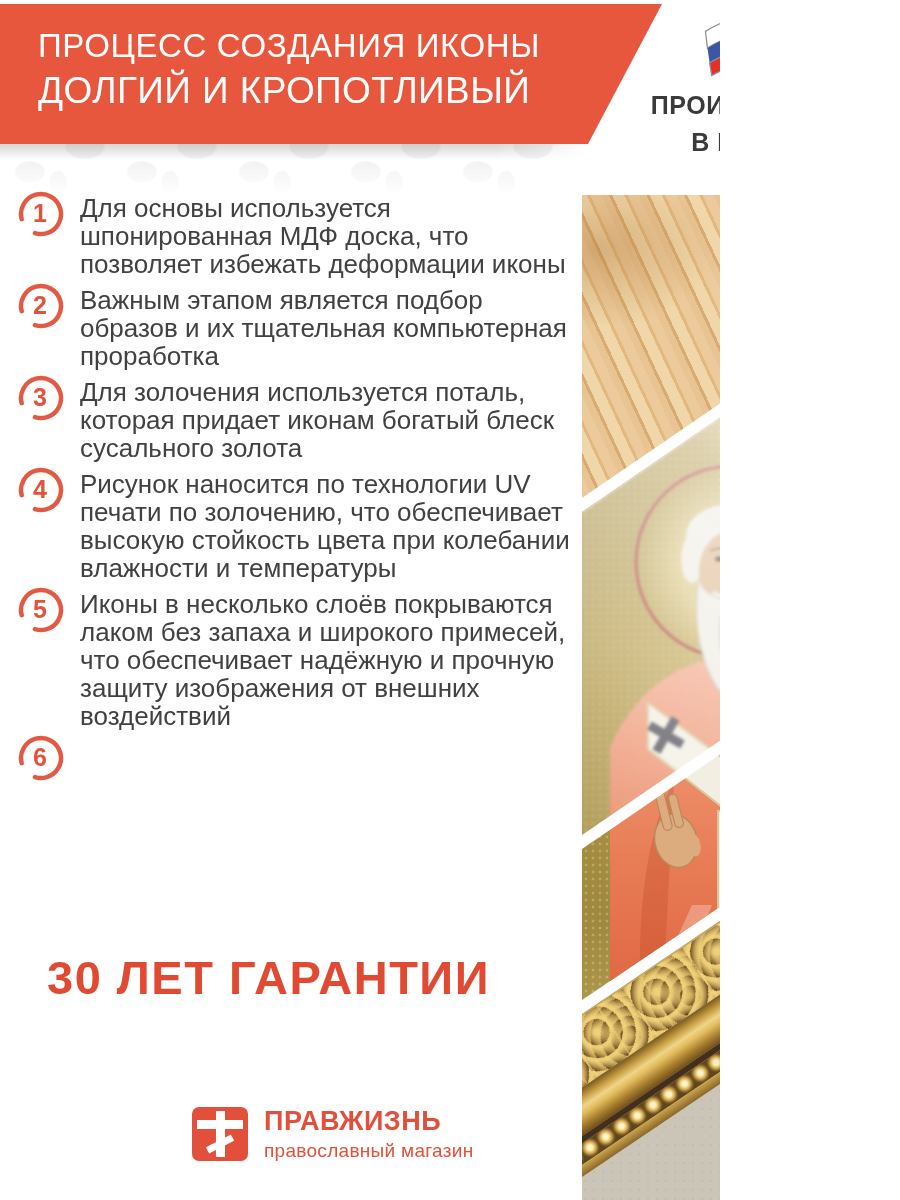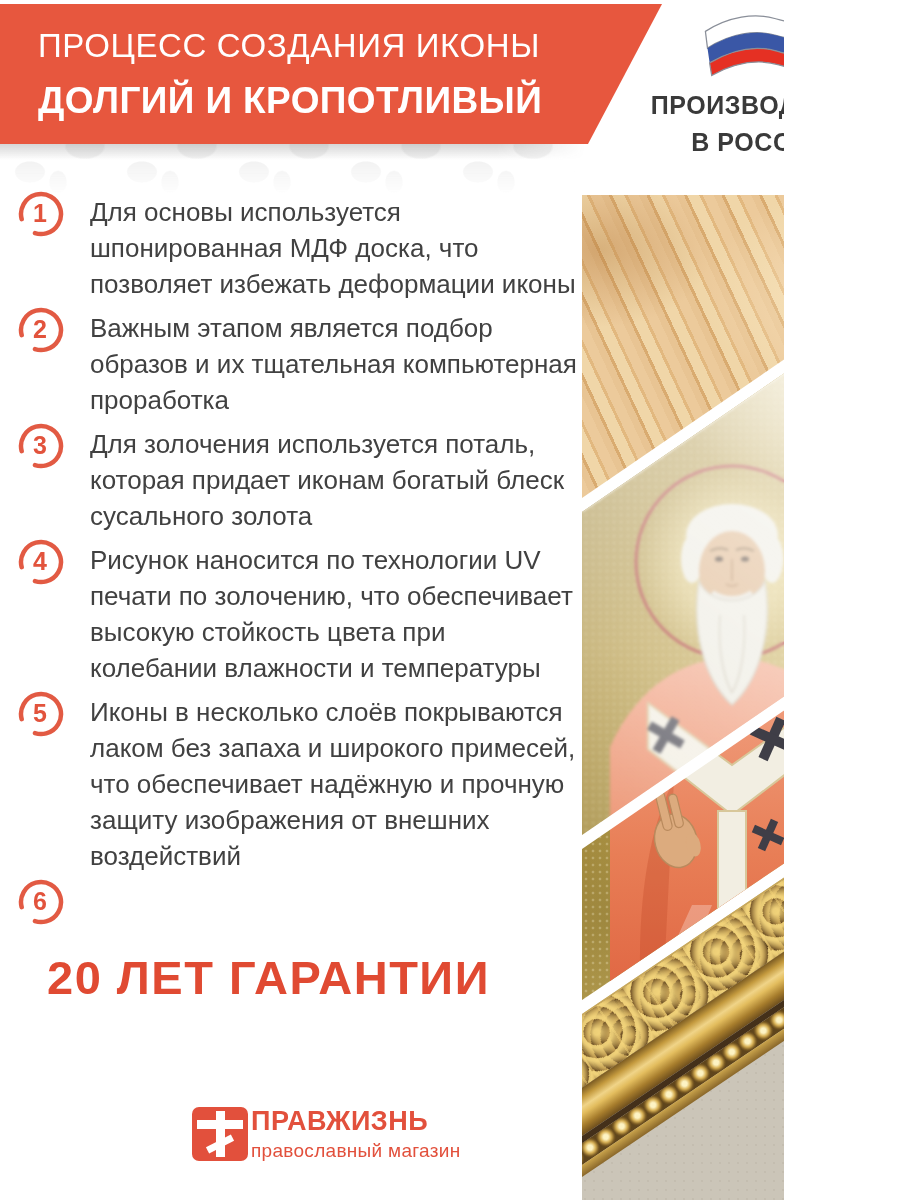--- a/index.html
+++ b/index.html
@@ -1,17 +1,17 @@
 <!DOCTYPE html>
 <html lang="ru"><head>
 <meta charset="utf-8">
 <style>
   * { margin:0; padding:0; box-sizing:border-box; }
   html,body { width:900px; height:1200px; background:#ffffff; font-family:"Liberation Sans", sans-serif; }
-  .page { position:relative; width:784px; height:1200px; background:#fff; overflow:hidden; }
+  .page { position:relative; width:720px; height:1200px; background:#fff; overflow:hidden; }
 
   
   .pattern-strip {
     position:absolute; left:0; top:138px; width:575px; height:60px;
     background-image:
       radial-gradient(34px 24px at 30px 34px, #ececec 42%, transparent 46%),
       radial-gradient(46px 30px at 85px 8px, #efefef 40%, transparent 45%),
       radial-gradient(20px 26px at 58px 44px, #eaeaea 40%, transparent 46%);
     background-size:112px 60px;
     opacity:.75;
@@ -26,47 +26,47 @@
   }
 
   
   .banner {
     position:absolute; left:0; top:4px; width:662px; height:140px;
     background:#E7573E;
     clip-path:polygon(0 0, 100% 0, 588px 100%, 0 100%);
     color:#fff; padding:23px 0 0 38px;
   }
   .banner .l1 { font-size:33px; font-weight:400; letter-spacing:.6px; }
-  .banner .l2 { font-size:37px; font-weight:700; letter-spacing:.4px; margin-top:15px; }
+  .banner .l2 { font-size:37px; font-weight:400; letter-spacing:.4px; margin-top:5px; }
 
   
   .made-in { position:absolute; left:640px; top:10px; width:240px; text-align:center; }
   .made-in svg { display:block; margin:0 auto; }
   .made-in .t { font-size:25px; font-weight:700; color:#3A3A3A; line-height:30px; letter-spacing:.6px; margin-top:10px; }
 
   
   .steps { position:absolute; left:18px; top:194px; width:560px; list-style:none; }
   .step { display:flex; align-items:flex-start; margin-bottom:8px; }
   .step-ring { position:relative; flex:0 0 46px; width:46px; height:46px; margin-top:-3px; }
   .step-ring svg { position:absolute; inset:0; }
   .step-num {
     position:absolute; inset:0; display:flex; align-items:center; justify-content:center;
     color:#E2533C; font-size:25px; font-weight:700; padding-right:2px; padding-bottom:1px;
   }
-  .step-text { margin-left:26px; width:502px; font-size:26px; line-height:36px; color:#414141; }
+  .step-text { margin-left:16px; width:502px; font-size:26px; line-height:28px; color:#414141; }
 
   
   .guarantee {
     position:absolute; left:47px; top:950px;
     font-size:47px; font-weight:700; color:#E04A32; letter-spacing:1.5px;
   }
 
   
   .logo { position:absolute; left:192px; top:1106px; display:flex; align-items:center; }
-  .logo-text { margin-left:3px; }
+  .logo-text { margin-left:16px; }
   .logo-name { font-size:27px; font-weight:700; color:#E2503C; letter-spacing:.5px; }
   .logo-sub { font-size:19px; color:#E2503C; margin-top:3px; letter-spacing:.3px; }
 
   
   .photo { position:absolute; left:582px; top:195px; width:318px; height:1005px; background:#fff; }
   .photo .seg { position:absolute; inset:0; }
 
   .seg-wood {
     clip-path:polygon(0 0, 318px 0, 318px 85px, 0 303px);
     background-image:
@@ -205,21 +205,21 @@
     <li class="step">
       <span class="step-ring">
         <svg width="46" height="46" viewBox="0 0 46 46">
             <circle cx="23" cy="23" r="20" fill="none" stroke="#E25A43" stroke-width="4.5" stroke-linecap="round" stroke-dasharray="105 21" transform="rotate(165 23 23)"></circle>
           </svg>
         <span class="step-num">6</span>
       </span>
     </li>
   </ol>
 
-  <div class="guarantee">20 ЛЕТ ГАРАНТИИ</div>
+  <div class="guarantee">30 ЛЕТ ГАРАНТИИ</div>
 
   <div class="logo">
     <svg width="56" height="54" viewBox="0 0 56 54">
       <rect x="0" y="0" width="56" height="54" rx="7" fill="#E2503C"></rect>
       <rect x="24" y="4" width="9" height="46" fill="#ffffff"></rect>
       <rect x="5" y="13" width="46" height="9" fill="#ffffff"></rect>
       <g transform="rotate(-27 28 37)">
           <rect x="14" y="33.5" width="28" height="7" fill="#ffffff"></rect>
         </g>
     </svg>

